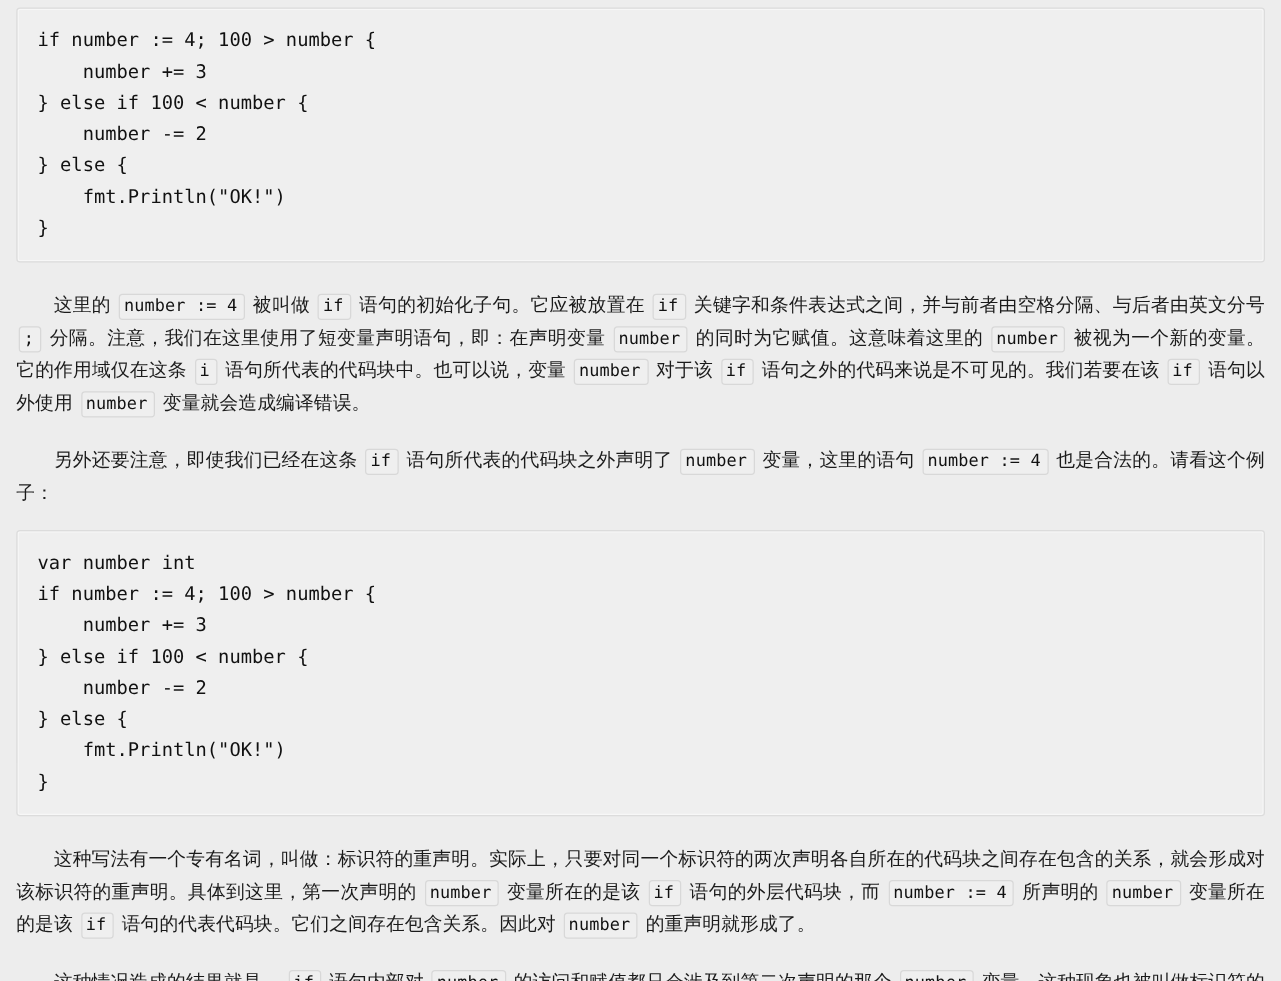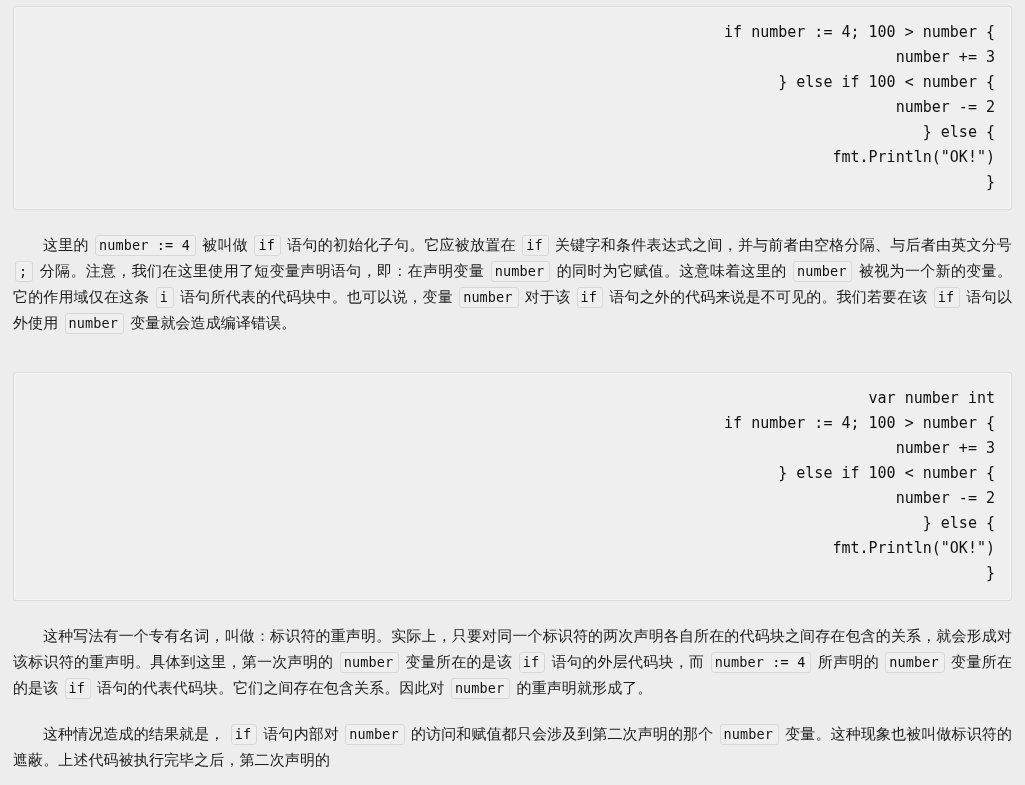--- a/index.html
+++ b/index.html
@@ -29,21 +29,20 @@
     border-radius: 3px;
     box-shadow: 0 0 0 1px #f7f7f7 inset;
     margin: 0 0 0 0;
     padding: 13px 16px 14px 16px;
     font-family: "DejaVu Sans Mono", "Liberation Mono", monospace;
     font-size: 15px;
     line-height: 25px;
     color: #111111;
     white-space: pre;
     overflow: hidden;
-    text-align: right;
   }
   .codeblock.first { margin-top: 0; }
 
   
   p.para {
     margin: 0;
     padding: 0;
     text-indent: 2em;
     line-height: 26px;
     font-size: 15px;
@@ -82,20 +81,21 @@
 } else {
     fmt.Println("OK!")
 }</pre>
 
   <div class="spacer-after-code"></div>
 
   <p class="para" id="p1"><span>这里的 </span><code class="ic">number := 4</code><span> 被叫做 </span><code class="ic">if</code><span> 语句的初始化子句。它应被放置在 </span><code class="ic">if</code><span> 关键字和条件表达式之间，并与前者由空格分隔、与后者由英文分号 </span><code class="ic">;</code><span> 分隔。注意，我们在这里使用了短变量声明语句，即：在声明变量 </span><code class="ic">number</code><span> 的同时为它赋值。这意味着这里的 </span><code class="ic">number</code><span> 被视为一个新的变量。它的作用域仅在这条 </span><code class="ic">i</code><span> 语句所代表的代码块中。也可以说，变量 </span><code class="ic">number</code><span> 对于该 </span><code class="ic">if</code><span> 语句之外的代码来说是不可见的。我们若要在该 </span><code class="ic">if</code><span> 语句以外使用 </span><code class="ic">number</code><span> 变量就会造成编译错误。</span></p>
 
   <div class="spacer-para"></div>
 
+  <p class="para" id="p2"><span>另外还要注意，即使我们已经在这条 </span><code class="ic">if</code><span> 语句所代表的代码块之外声明了 </span><code class="ic">number</code><span> 变量，这里的语句 </span><code class="ic">number := 4</code><span> 也是合法的。请看这个例子：</span></p>
 
   <div class="spacer-before-code"></div>
 
   <pre class="codeblock">var number int
 if number := 4; 100 &gt; number {
     number += 3
 } else if 100 &lt; number {
     number -= 2
 } else {
     fmt.Println("OK!")

